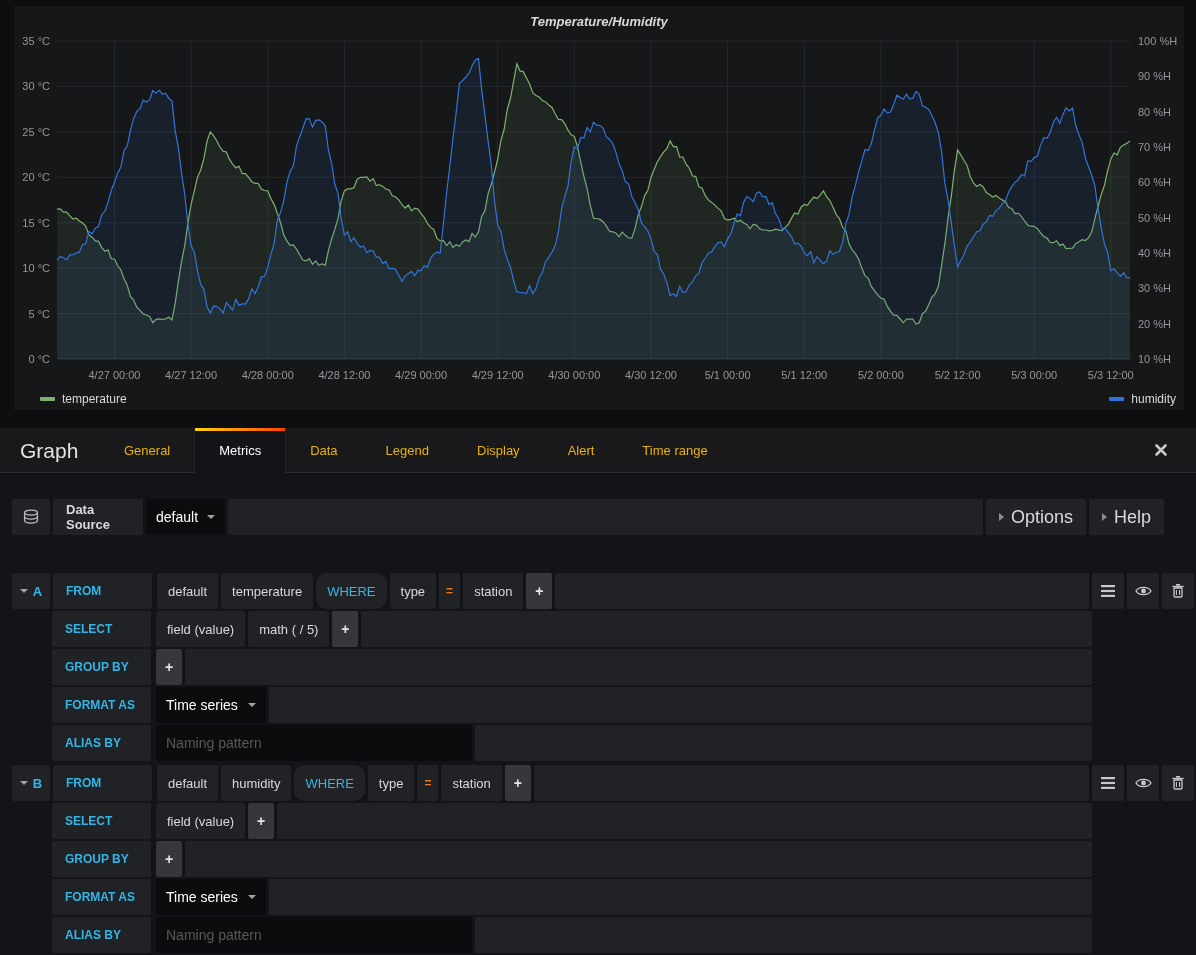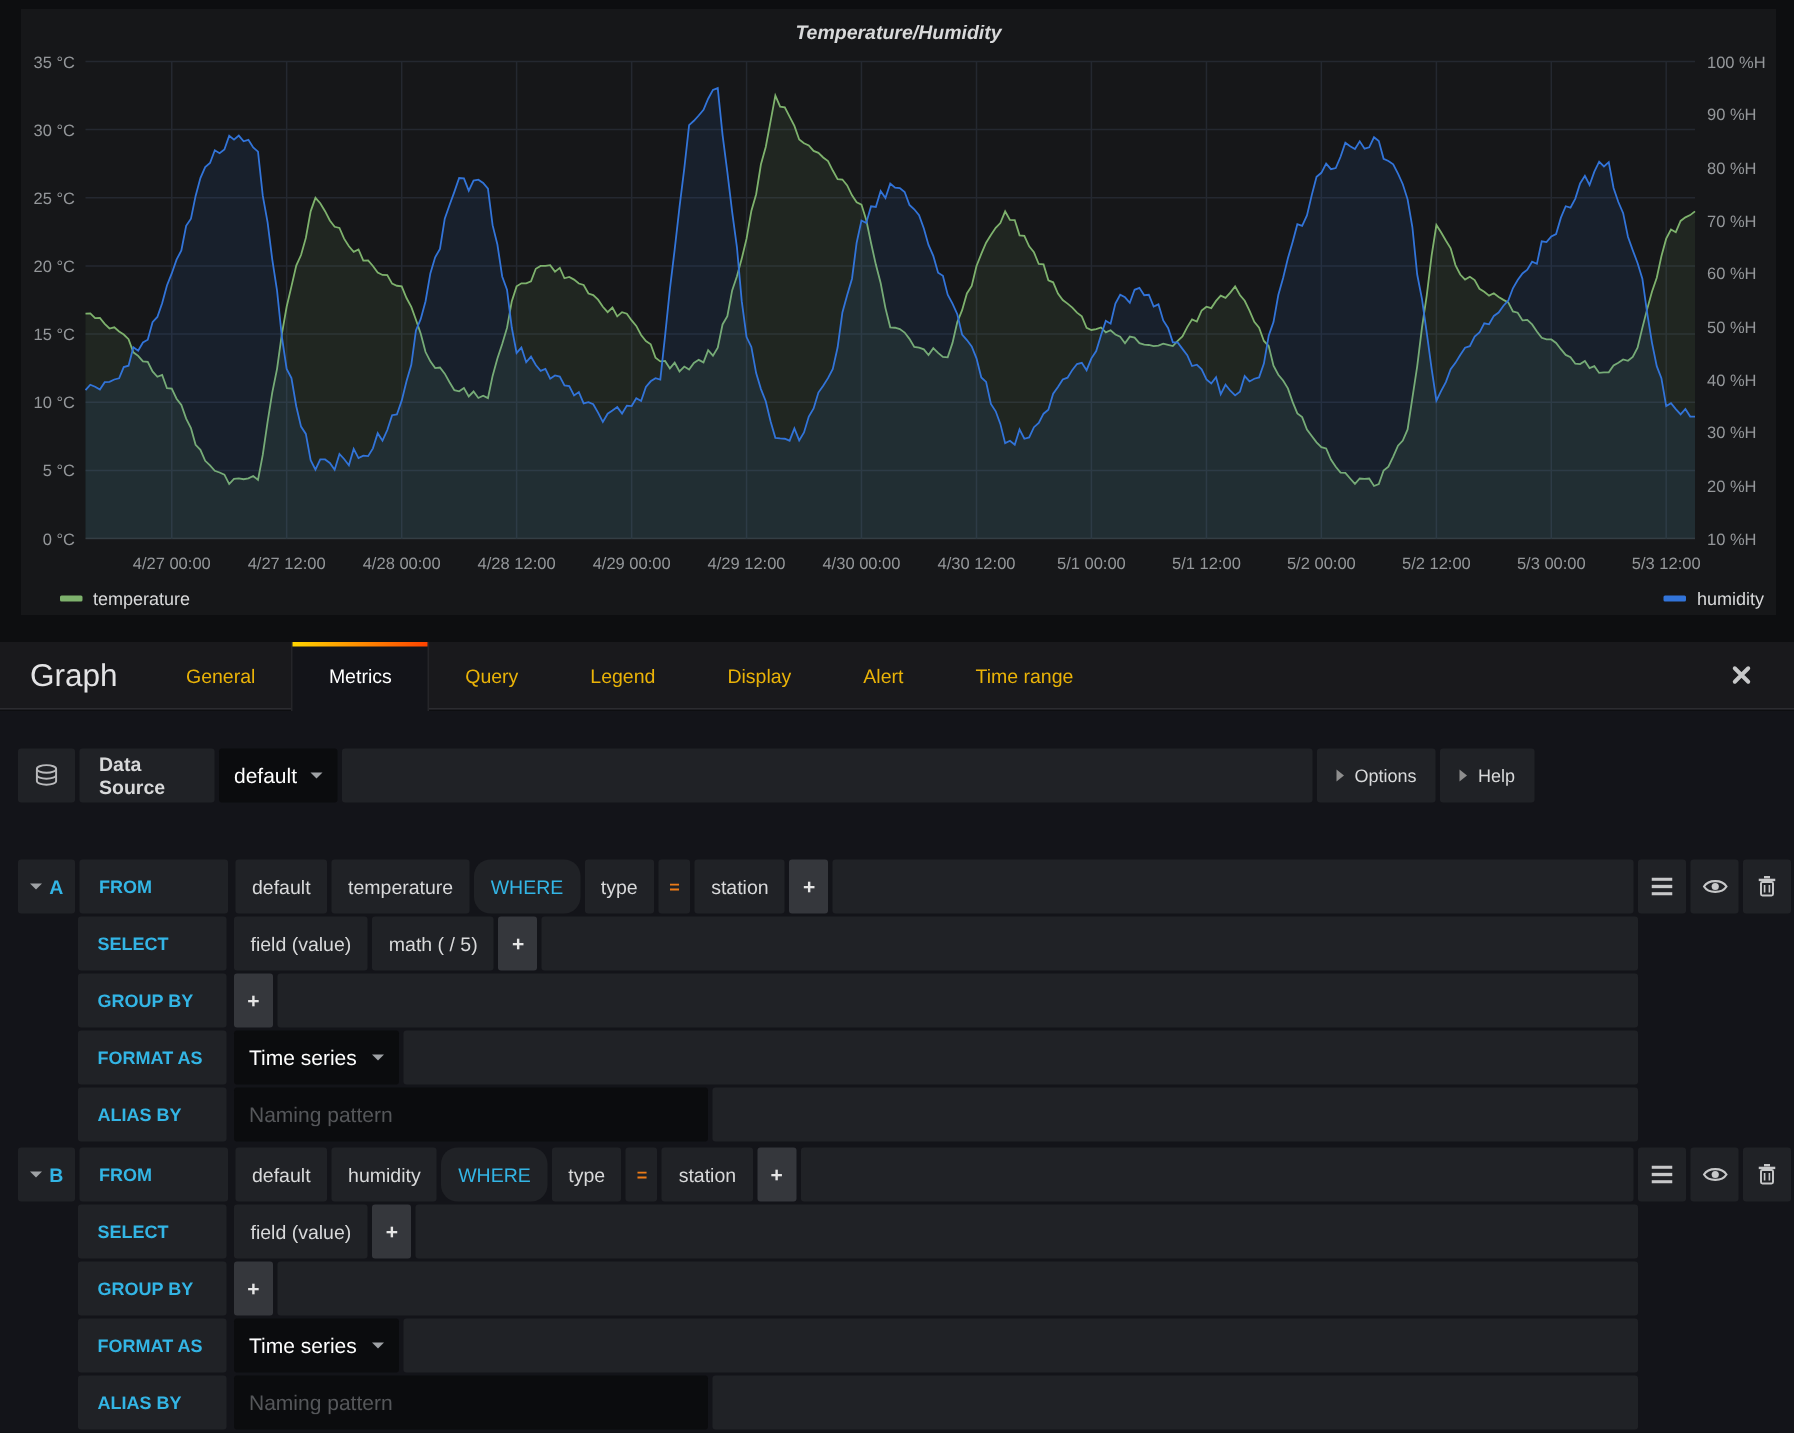--- a/index.html
+++ b/index.html
@@ -43,21 +43,21 @@
   .black-box { background:#0b0c0e; border-radius:2px; }
   .dd { padding:0 10px; color:#ffffff; font-size:14px; display:flex; align-items:center; cursor:pointer; }
   .caret-down { width:0; height:0; border-left:4px solid transparent; border-right:4px solid transparent; border-top:4px solid #9fa2a5; margin-left:9px; }
   .caret-right { width:0; height:0; border-top:4px solid transparent; border-bottom:4px solid transparent; border-left:5px solid #8e8e8e; margin-right:7px; }
   .ref-cell { width:38px; justify-content:center; gap:5px; cursor:pointer; }
   .ref-letter { color:#33b5e5; font-size:13px; font-weight:700; }
   .q-icon-cell { width:32px; justify-content:center; cursor:pointer; }
   .alias-input { width:316px; height:36px; background:#0b0c0e; border:none; border-radius:2px; color:#d8d9da;
       font-size:14px; padding:0 10px; font-family:"Liberation Sans", sans-serif; outline:none; }
   .alias-input::placeholder { color:#55575a; }
-  .ds-btn { padding:0 13px; font-size:12px; color:#d8d9da; cursor:pointer; }
+  .ds-btn { padding:0 13px; font-size:18px; color:#d8d9da; cursor:pointer; }
 </style>
 </head>
 <body>
 
 <div class="panel">
   <div class="panel-title">Temperature/Humidity</div>
   <svg id="chart-svg" width="1170" height="404">
       <line x1="43" y1="353.0" x2="1116" y2="353.0" stroke="#32363c" stroke-width="1"></line>
       <line x1="43" y1="307.6" x2="1116" y2="307.6" stroke="#242830" stroke-width="1"></line>
       <line x1="43" y1="262.1" x2="1116" y2="262.1" stroke="#242830" stroke-width="1"></line>
@@ -125,36 +125,36 @@
     <span class="swatch" style="background: rgb(50, 116, 217);"></span>
     <span>humidity</span>
   </div>
 </div>
 
 <div class="tabbar">
   <div class="graph-title">Graph</div>
   <div class="tabs">
     <div class="tab">General</div>
     <div class="tab active">Metrics</div>
-    <div class="tab">Query</div>
+    <div class="tab">Data</div>
     <div class="tab">Legend</div>
     <div class="tab">Display</div>
     <div class="tab">Alert</div>
     <div class="tab">Time range</div>
   </div>
   <div class="close-btn">
     <svg width="14" height="14" viewBox="0 0 14 14">
         <path d="M2.5 2.5 L11.5 11.5 M11.5 2.5 L2.5 11.5" stroke="#c7c8c9" stroke-width="2.6" stroke-linecap="round"></path>
       </svg>
   </div>
 </div>
 
 <div class="editor-area"></div>
 
-<div class="row" style="left:12px; top:499px; width:1011px;">
+<div class="row" style="left:12px; top:499px; width:1152px;">
   <div class="cell icon-box">
     <svg width="18" height="17" viewBox="0 0 18 17">
       <ellipse cx="9" cy="3.6" rx="6.4" ry="2.5" fill="none" stroke="#b8b9bb" stroke-width="1.3"></ellipse>
       <path d="M2.6 3.6 v4 c0 1.4 2.9 2.5 6.4 2.5 s6.4 -1.1 6.4 -2.5 v-4" fill="none" stroke="#b8b9bb" stroke-width="1.3"></path>
       <path d="M2.6 7.6 v4 c0 1.4 2.9 2.5 6.4 2.5 s6.4 -1.1 6.4 -2.5 v-4" fill="none" stroke="#b8b9bb" stroke-width="1.3"></path>
     </svg>
   </div>
   <div class="cell" style="width:90px; padding:0 13px; font-size:13px; font-weight:700; color:#d8d9da;">Data Source</div>
   <div class="cell black-box dd">
     <span>default</span>

